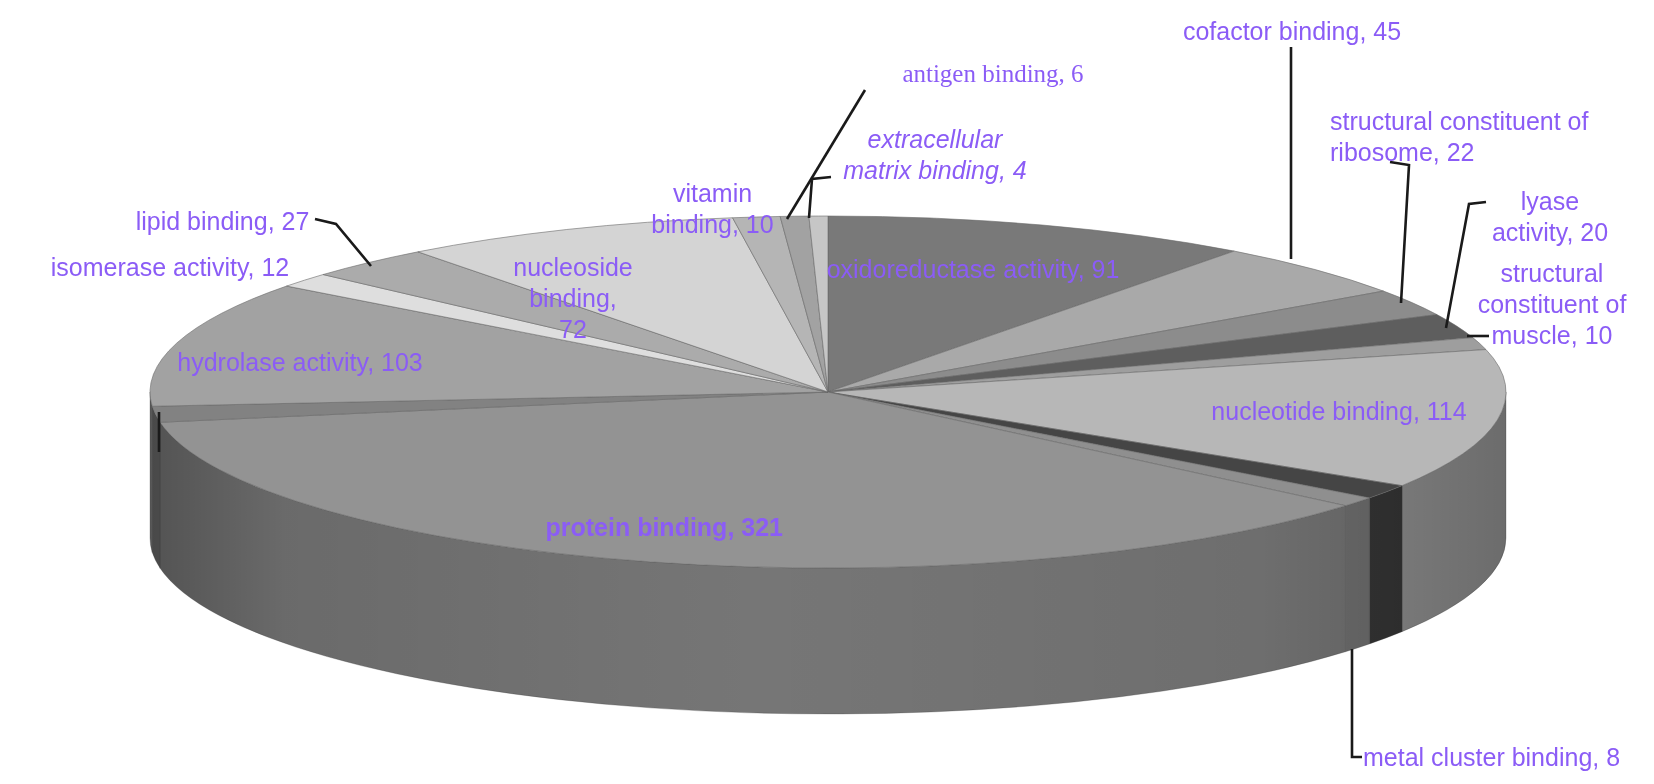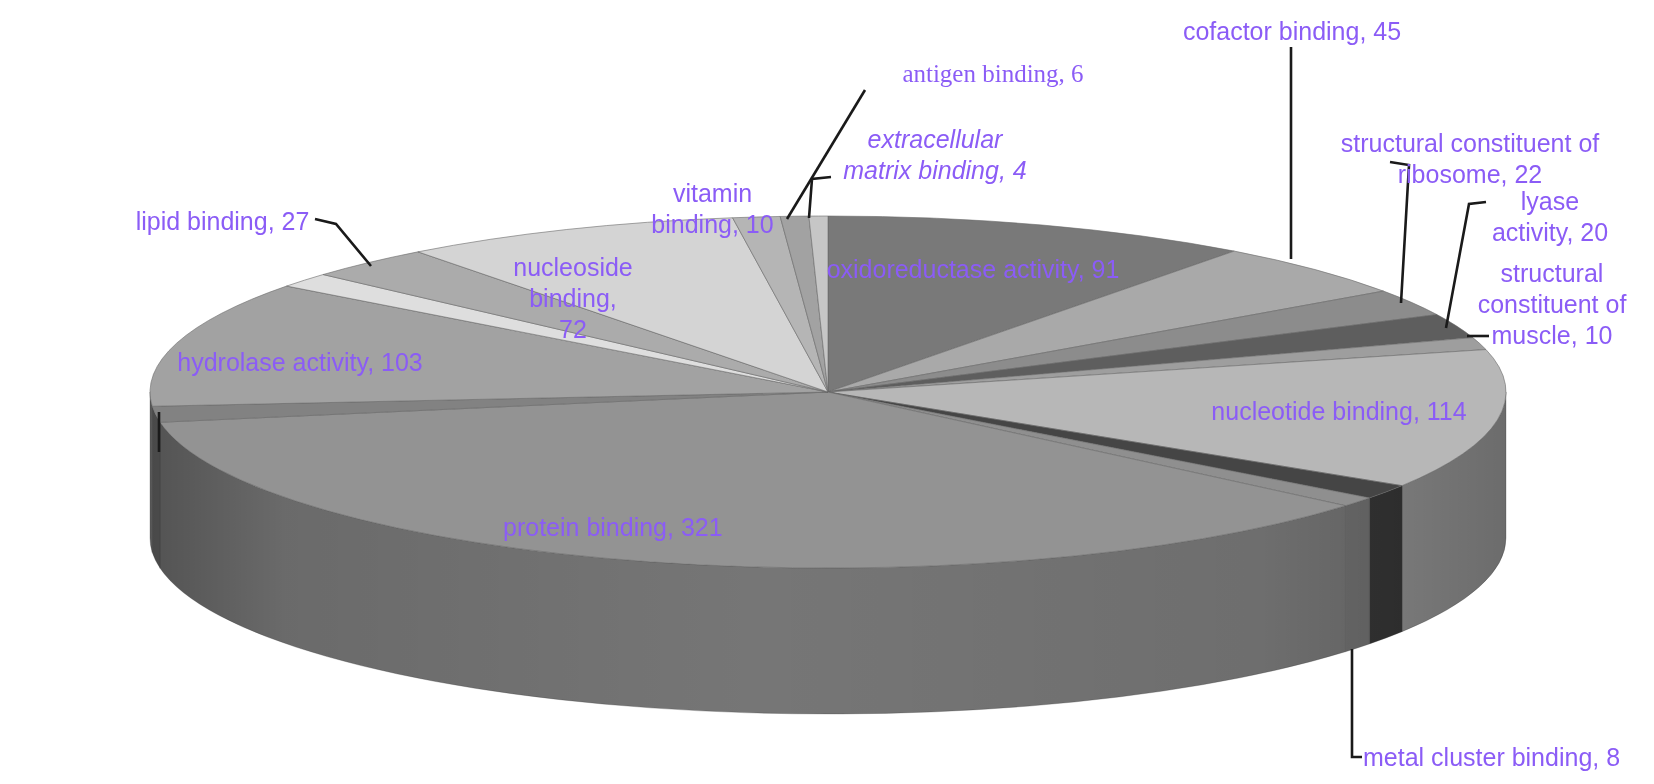--- a/index.html
+++ b/index.html
@@ -70,31 +70,32 @@
         <polyline points="1352,649 1352,757 1362,757" fill="none" stroke="#1a1a1a" stroke-width="2.6" stroke-linecap="butt" stroke-linejoin="miter"></polyline>
         <polyline points="159,412 159,452" fill="none" stroke="#1a1a1a" stroke-width="2.6" stroke-linecap="butt" stroke-linejoin="miter"></polyline>
         <polyline points="315,219 336,224 371,266" fill="none" stroke="#1a1a1a" stroke-width="2.6" stroke-linecap="butt" stroke-linejoin="miter"></polyline>
         <polyline points="865,90 787,219" fill="none" stroke="#1a1a1a" stroke-width="2.6" stroke-linecap="butt" stroke-linejoin="miter"></polyline>
         <polyline points="831,177 812,179 809,218" fill="none" stroke="#1a1a1a" stroke-width="2.6" stroke-linecap="butt" stroke-linejoin="miter"></polyline>
       </g>
     </svg>
 
   <div class="lbl" style="left:813px;  top:254px; width:320px; text-align:center;">oxidoreductase activity, 91</div>
   <div class="lbl" style="left:1142px; top:16px;  width:300px; text-align:center;">cofactor binding, 45</div>
-  <div class="lbl" style="left:1330px; top:106px; width:280px; text-align:center;margin-top:22px;">structural constituent of
+  <div class="lbl" style="left:1330px; top:106px; width:280px; text-align:left;">structural constituent of
 ribosome, 22</div>
   <div class="lbl" style="left:1450px; top:186px; width:200px; text-align:center;">lyase
 activity, 20</div>
   <div class="lbl" style="left:1452px; top:258px; width:200px; text-align:center;">structural
 constituent of
 muscle, 10</div>
   <div class="lbl" style="left:1189px; top:396px; width:300px; text-align:center;">nucleotide binding, 114</div>
   <div class="lbl" style="left:1363px; top:742px; width:290px; text-align:left;">metal cluster binding, 8</div>
-  <div class="lbl" style="left:503px;  top:512px; width:280px; text-align:left;">protein binding, 321</div>
+  <div class="lbl" style="left:503px;  top:512px; width:280px; text-align:right;font-weight:bold;">protein binding, 321</div>
   <div class="lbl" style="left:175px;  top:347px; width:250px; text-align:center;">hydrolase activity, 103</div>
+  <div class="lbl" style="left:40px;   top:252px; width:260px; text-align:center;">isomerase activity, 12</div>
   <div class="lbl" style="left:125px;  top:206px; width:195px; text-align:center;">lipid binding, 27</div>
   <div class="lbl" style="left:478px;  top:252px; width:190px; text-align:center;">nucleoside binding,
 72</div>
   <div class="lbl" style="left:630px;  top:148px; width:165px; text-align:center;margin-top:30px;">vitamin
 binding, 10</div>
   <div class="lbl" style="left:868px;  top:58px;  width:250px; text-align:center;font-family:Liberation Serif, serif;">antigen binding, 6</div>
   <div class="lbl" style="left:800px;  top:124px; width:270px; text-align:center;font-style:italic;">extracellular
 matrix binding, 4</div>
 
 </div>

